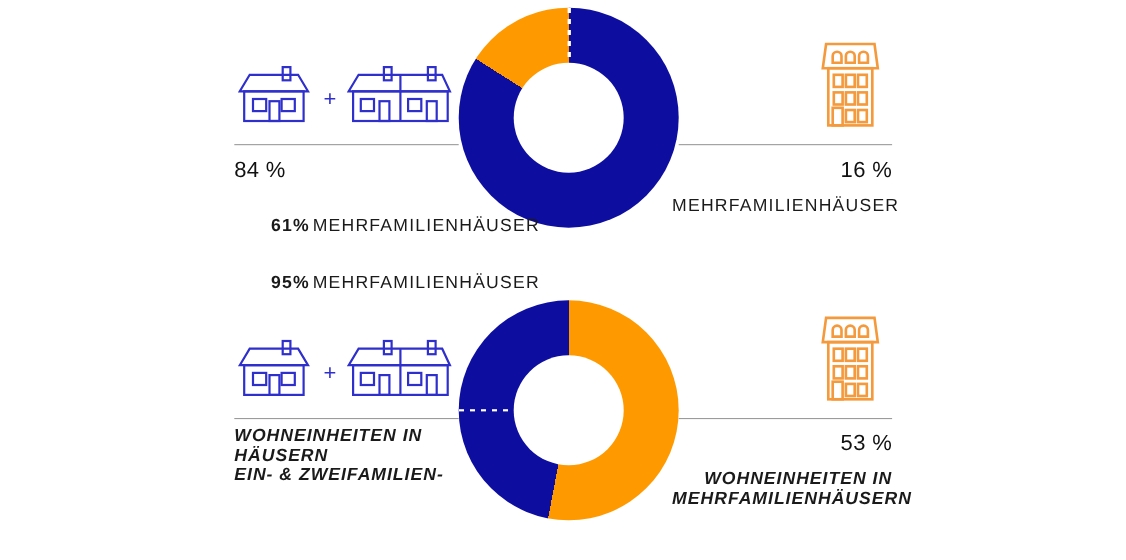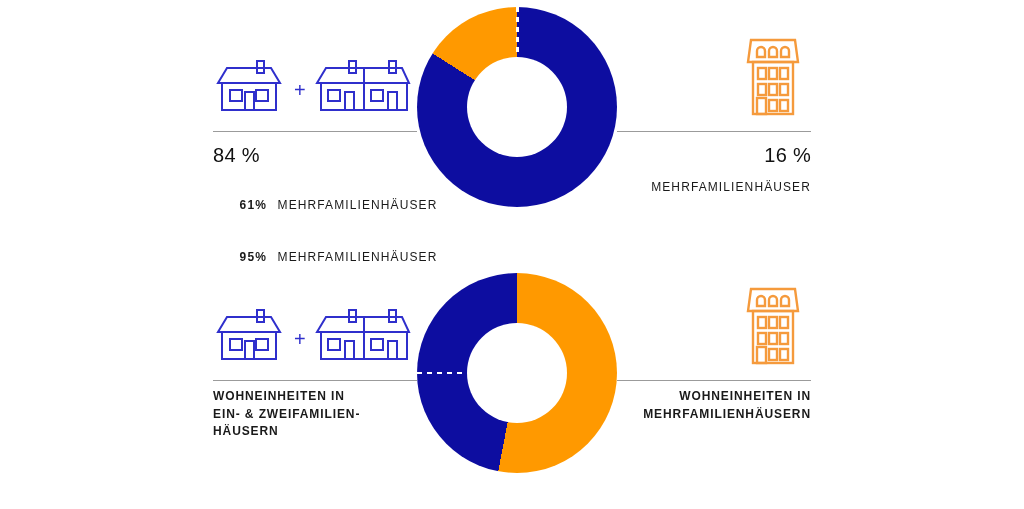--- a/index.html
+++ b/index.html
@@ -89,27 +89,27 @@
   .pct {
     font-size: 20px;
     font-weight: normal;
     color: #111111;
     letter-spacing: 0.3px;
     line-height: 30px;
     margin-bottom: 9px;
     white-space: pre;
   }
   .sub-line {
-    font-size: 12px;
+    font-size: 16px;
     color: #1a1a1a;
     letter-spacing: 1.1px;
     line-height: 17.5px;
     white-space: pre;
   }
-  .sub-line.bold { font-weight: bold; letter-spacing: 0.9px; }
+  .sub-line.bold { font-weight: bold; letter-spacing: 0.9px; font-style: italic; }
   .sub-num {
     display: inline-block;
     width: 38px;
     font-weight: bold;
   }
 
   
   .icons-left {
     position: absolute;
     left: 213px;
@@ -262,21 +262,22 @@
     <div class="donut" id="donut-bottom" style="background: conic-gradient(rgb(255, 153, 0) 0deg, rgb(255, 153, 0) 190.8deg, rgb(13, 13, 160) 190.8deg, rgb(13, 13, 160) 360deg);"></div>
     <div class="donut-hole"></div>
     <div class="tick tick-h"></div>
   </div>
 
   <div class="rule rule-left" style="top:125px"></div>
   <div class="rule rule-right" style="top:125px"></div>
 
   <div class="side side-left" style="top:133px">
     <div class="sub-line bold">WOHNEINHEITEN IN</div>
+    <div class="sub-line bold">HÄUSERN</div>
     <div class="sub-line bold">EIN- &amp; ZWEIFAMILIEN-</div>
-    <div class="sub-line bold">HÄUSERN</div>
   </div>
 
   <div class="side side-right" style="top:133px">
+    <div class="pct">53 %</div>
     <div class="sub-line bold">WOHNEINHEITEN IN</div>
     <div class="sub-line bold">MEHRFAMILIENHÄUSERN</div>
   </div>
 </section>
 
 </body></html>

